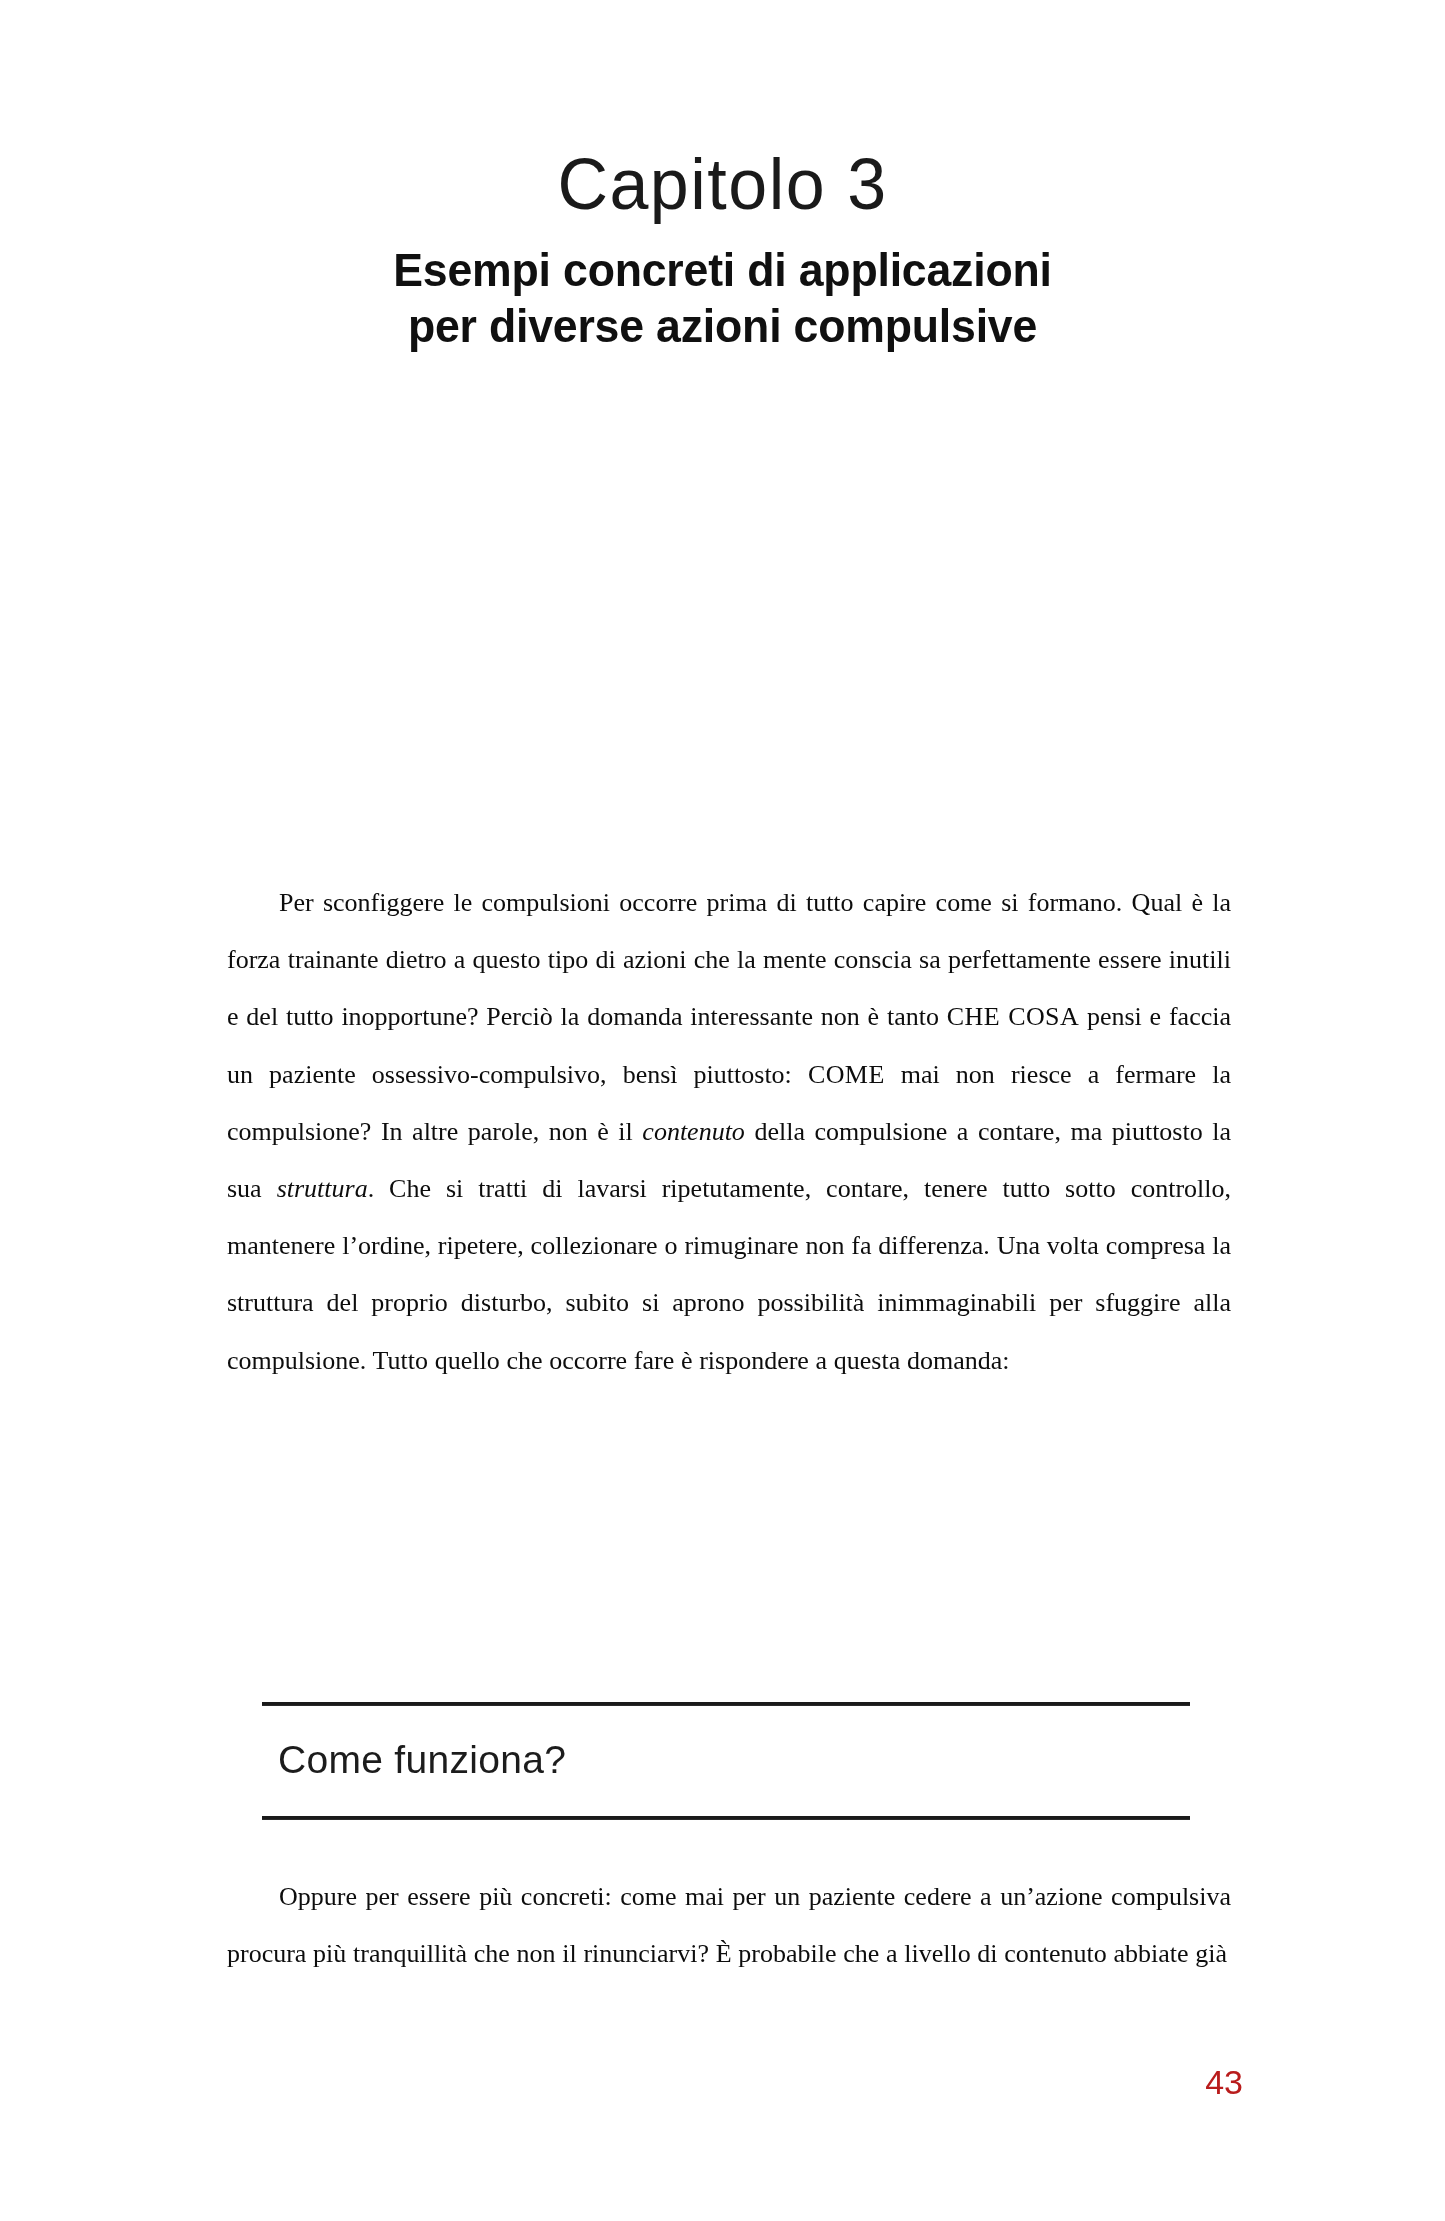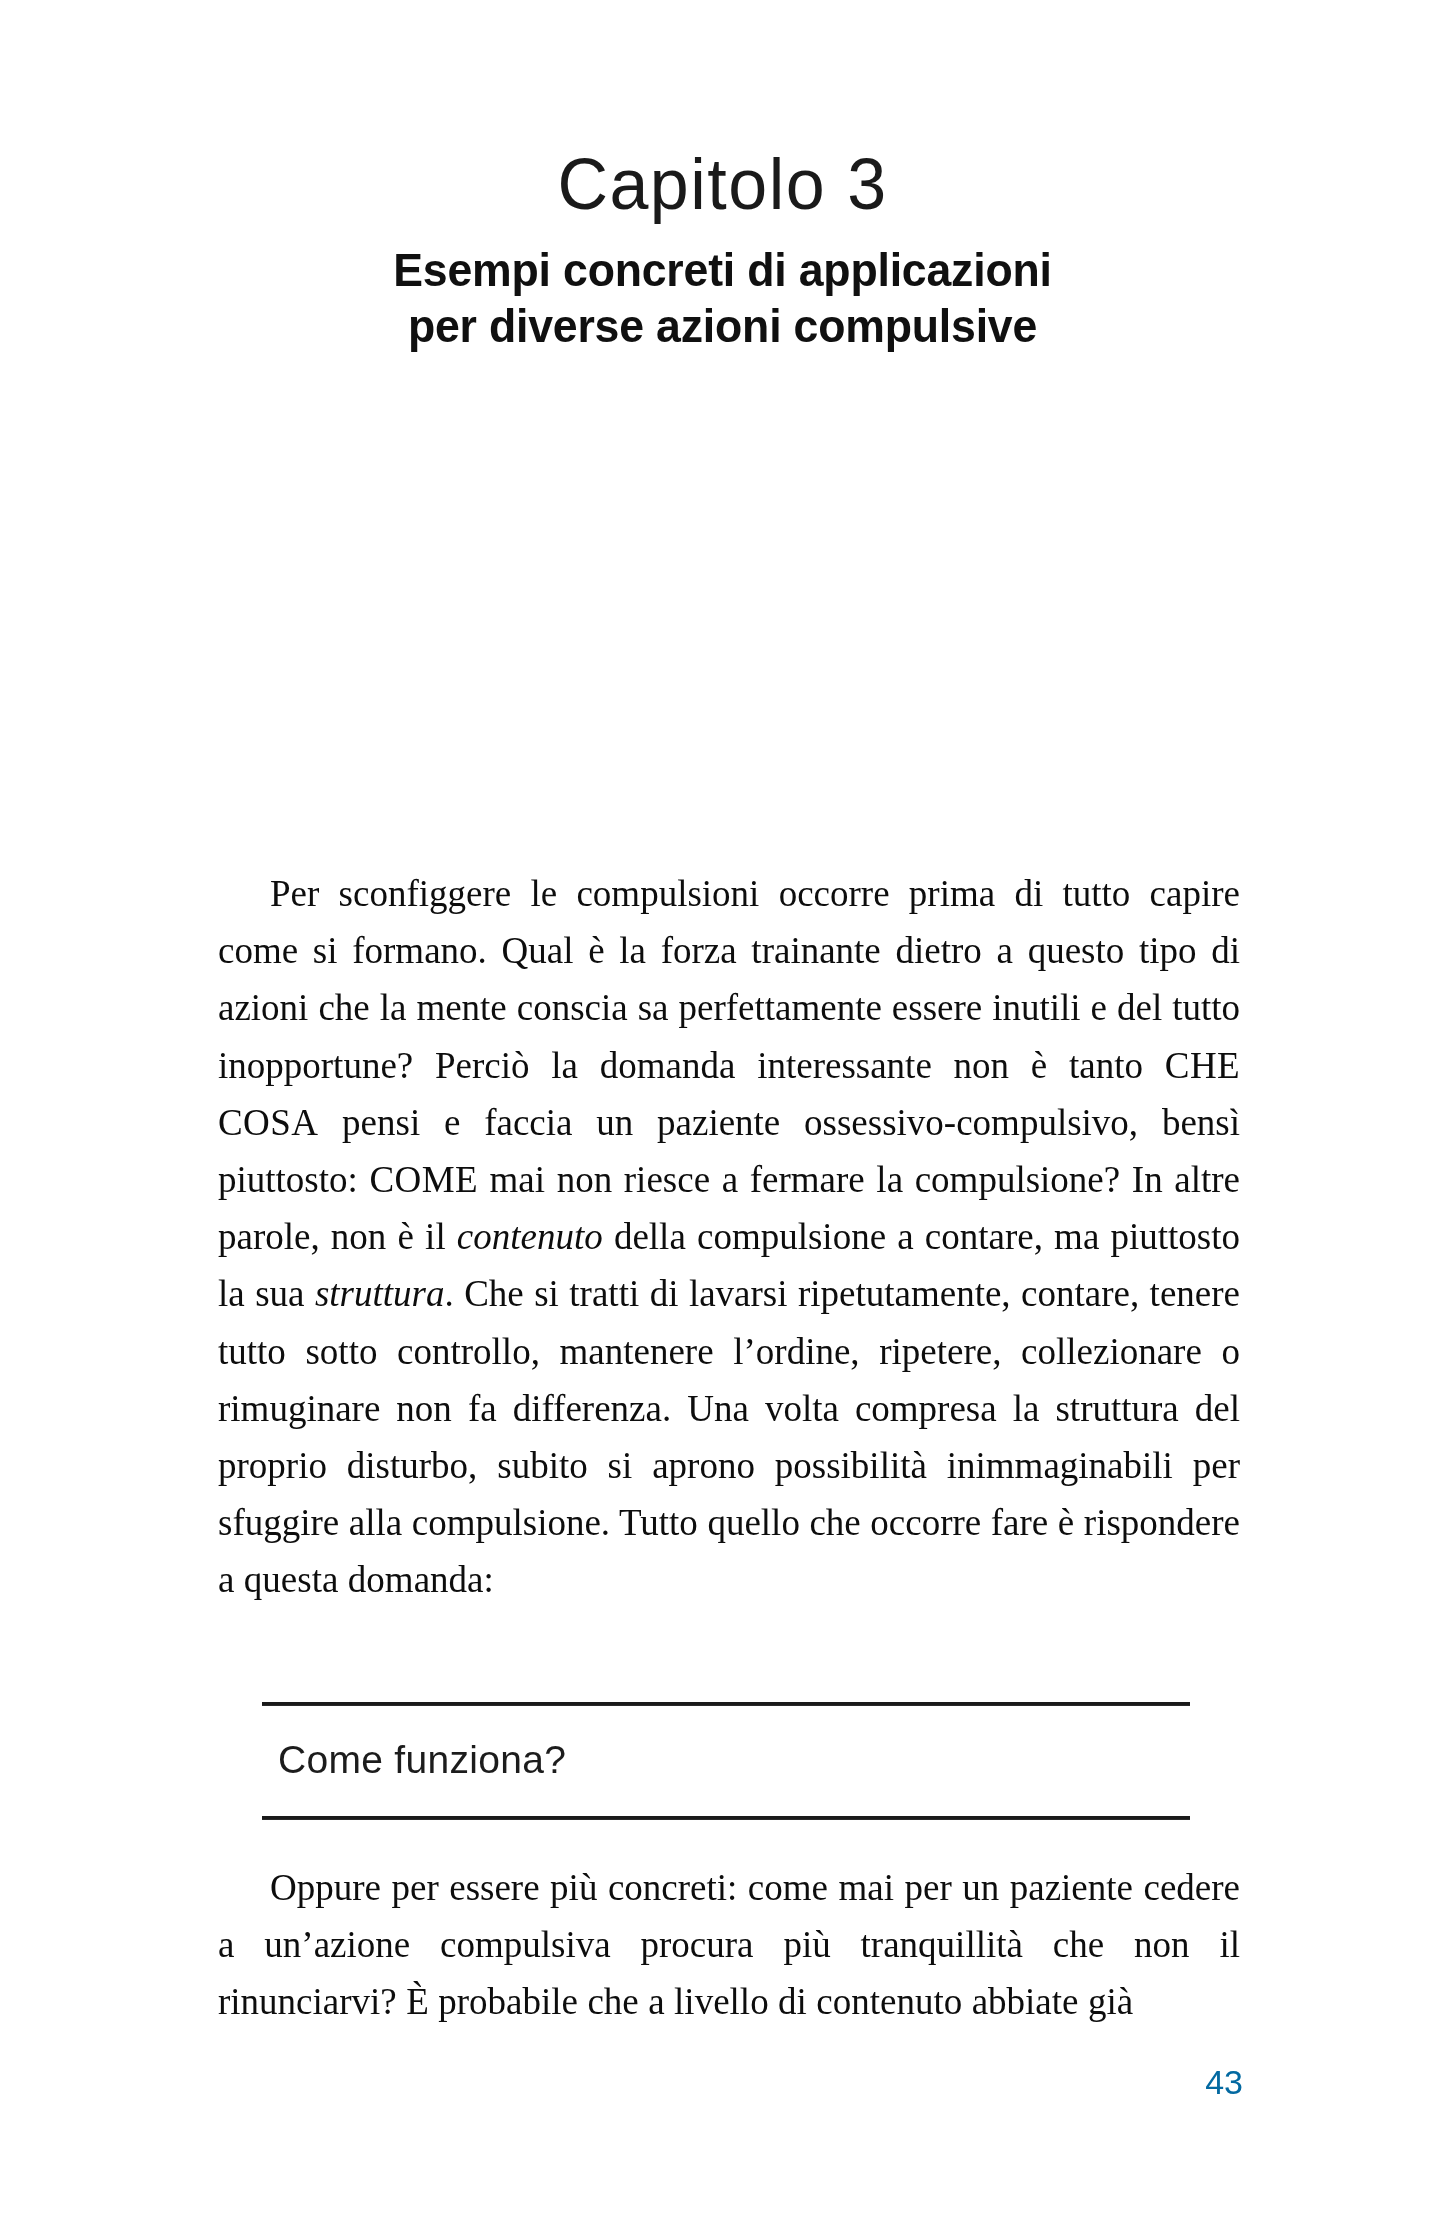--- a/index.html
+++ b/index.html
@@ -60,23 +60,23 @@
 
   
   .body-col {
     position: absolute;
     left: 215px;
     top: 862px;
     width: 1028px;
   }
 
   p.body-par {
-    margin: 3px;
+    margin: 12px;
     font-family: "Liberation Serif", "DejaVu Serif", serif;
-    font-size: 37px;
+    font-size: 26px;
     line-height: 57.2px;
     text-align: justify;
     text-justify: inter-word;
     text-indent: 52px;
     color: #0d0d0d;
     hyphens: manual;
     word-spacing: 0.2px;
   }
 
   p.body-par.tail {
@@ -132,21 +132,21 @@
   .folio {
     position: absolute;
     left: 0;
     top: 2062px;
     width: 1243px;
     text-align: right;
     font-family: "Liberation Sans", "DejaVu Sans", sans-serif;
     font-weight: 400;
     font-size: 34px;
     line-height: 40px;
-    color: #0369a1;
+    color: #b91c1c;
   }
 </style>
 </head>
 <body>
 
 <div class="page">
 
   <header class="chapter-head">
     <h1 class="chapter-number">Capitolo 3</h1>
     <h2 class="chapter-subtitle">

